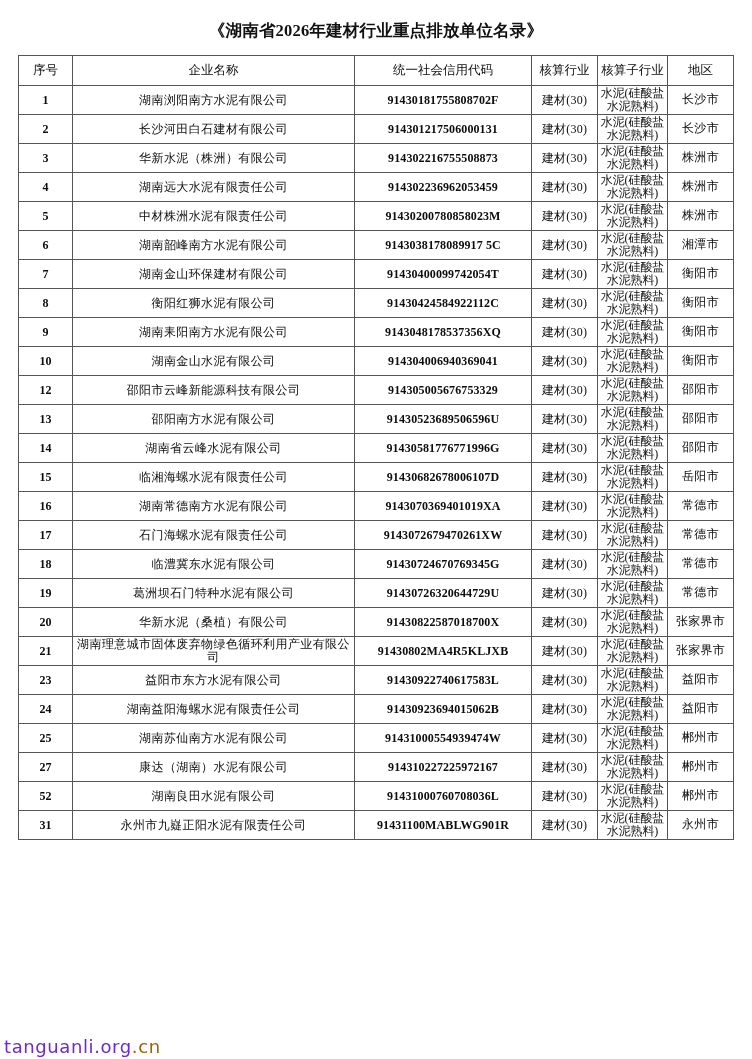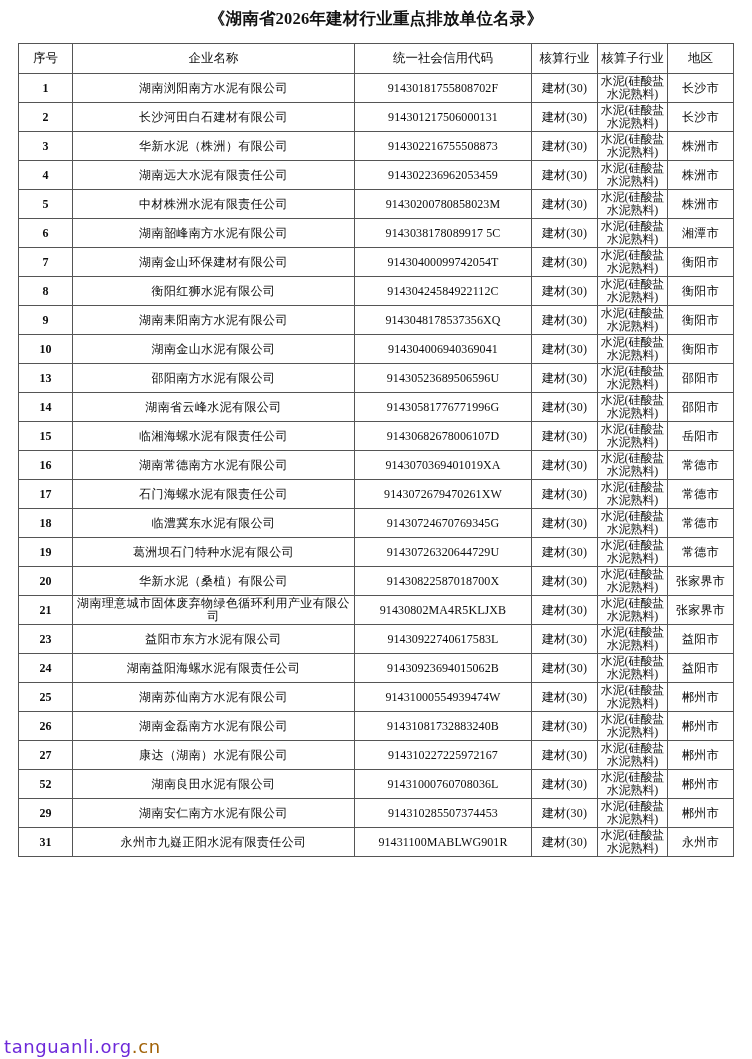--- a/index.html
+++ b/index.html
@@ -19,21 +19,21 @@
     width: 752px;
     height: 1059px;
     position: relative;
     box-sizing: border-box;
   }
   .doc-title {
     text-align: center;
     font-size: 16.5px;
     font-weight: 700;
     letter-spacing: 0.2px;
-    padding-top: 8px;
+    padding-top: 20px;
     padding-bottom: 13px;
     color: #111111;
     font-family: "Liberation Serif", "DejaVu Serif", serif;
   }
   table.listing {
     border-collapse: collapse;
     margin: 0 auto;
     width: 715px;
     table-layout: fixed;
     border: 1px solid #4a4a4a;
@@ -70,37 +70,38 @@
     font-family: "Liberation Serif", "DejaVu Serif", serif;
   }
   .cell-name {
     font-size: 12.3px;
     padding: 1px 3px;
     line-height: 1.06;
     letter-spacing: 0.4px;
   }
   .cell-code {
     font-size: 11.6px;
-    font-weight: 400;
+    font-weight: 700;
     letter-spacing: 0.1px;
     font-family: "Liberation Serif", "DejaVu Serif", serif;
   }
   .cell-ind {
     font-size: 12px;
     letter-spacing: 0.2px;
   }
   .cell-sub {
     font-size: 11px;
     line-height: 1.0;
     letter-spacing: -0.1px;
     padding: 0 1px;
   }
   .cell-reg {
     font-size: 12px;
     letter-spacing: 0.3px;
+    font-family: Liberation Mono, monospace;
   }
   .watermark {
     position: absolute;
     left: 4px;
     bottom: 2px;
     font-family: "DejaVu Sans", sans-serif;
     font-size: 18px;
     letter-spacing: 0.6px;
     user-select: none;
   }
@@ -208,20 +209,28 @@
         </tr>
         <tr>
           <td class="cell-seq">10</td>
           <td class="cell-name">湖南金山水泥有限公司</td>
           <td class="cell-code">914304006940369041</td>
           <td class="cell-ind">建材(30)</td>
           <td class="cell-sub">水泥(硅酸盐水泥熟料)</td>
           <td class="cell-reg">衡阳市</td>
         </tr>
         <tr>
+          <td class="cell-seq">12</td>
+          <td class="cell-name">邵阳市云峰新能源科技有限公司</td>
+          <td class="cell-code">914305005676753329</td>
+          <td class="cell-ind">建材(30)</td>
+          <td class="cell-sub">水泥(硅酸盐水泥熟料)</td>
+          <td class="cell-reg">邵阳市</td>
+        </tr>
+        <tr>
           <td class="cell-seq">13</td>
           <td class="cell-name">邵阳南方水泥有限公司</td>
           <td class="cell-code">91430523689506596U</td>
           <td class="cell-ind">建材(30)</td>
           <td class="cell-sub">水泥(硅酸盐水泥熟料)</td>
           <td class="cell-reg">邵阳市</td>
         </tr>
         <tr>
           <td class="cell-seq">14</td>
           <td class="cell-name">湖南省云峰水泥有限公司</td>
@@ -304,52 +313,36 @@
         </tr>
         <tr>
           <td class="cell-seq">25</td>
           <td class="cell-name">湖南苏仙南方水泥有限公司</td>
           <td class="cell-code">91431000554939474W</td>
           <td class="cell-ind">建材(30)</td>
           <td class="cell-sub">水泥(硅酸盐水泥熟料)</td>
           <td class="cell-reg">郴州市</td>
         </tr>
         <tr>
-          <td class="cell-seq">26</td>
-          <td class="cell-name">湖南金磊南方水泥有限公司</td>
-          <td class="cell-code">91431081732883240B</td>
-          <td class="cell-ind">建材(30)</td>
-          <td class="cell-sub">水泥(硅酸盐水泥熟料)</td>
-          <td class="cell-reg">郴州市</td>
-        </tr>
-        <tr>
           <td class="cell-seq">27</td>
           <td class="cell-name">康达（湖南）水泥有限公司</td>
           <td class="cell-code">914310227225972167</td>
           <td class="cell-ind">建材(30)</td>
           <td class="cell-sub">水泥(硅酸盐水泥熟料)</td>
           <td class="cell-reg">郴州市</td>
         </tr>
         <tr>
           <td class="cell-seq">52</td>
           <td class="cell-name">湖南良田水泥有限公司</td>
           <td class="cell-code">91431000760708036L</td>
           <td class="cell-ind">建材(30)</td>
           <td class="cell-sub">水泥(硅酸盐水泥熟料)</td>
           <td class="cell-reg">郴州市</td>
         </tr>
         <tr>
-          <td class="cell-seq">29</td>
-          <td class="cell-name">湖南安仁南方水泥有限公司</td>
-          <td class="cell-code">914310285507374453</td>
-          <td class="cell-ind">建材(30)</td>
-          <td class="cell-sub">水泥(硅酸盐水泥熟料)</td>
-          <td class="cell-reg">郴州市</td>
-        </tr>
-        <tr>
           <td class="cell-seq">31</td>
           <td class="cell-name">永州市九嶷正阳水泥有限责任公司</td>
           <td class="cell-code">91431100MABLWG901R</td>
           <td class="cell-ind">建材(30)</td>
           <td class="cell-sub">水泥(硅酸盐水泥熟料)</td>
           <td class="cell-reg">永州市</td>
         </tr>
       </tbody>
   </table>
 

